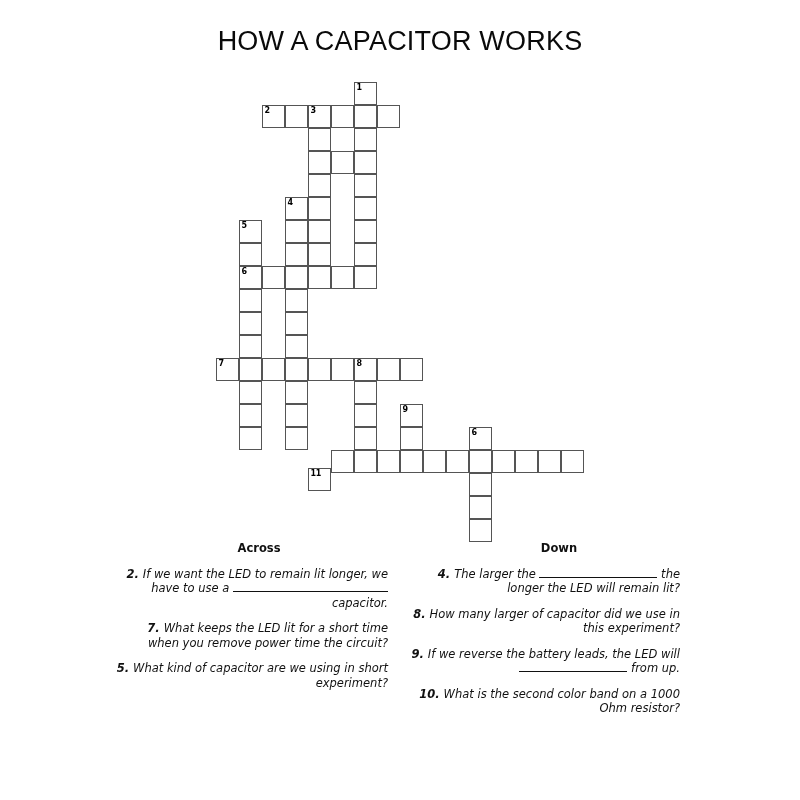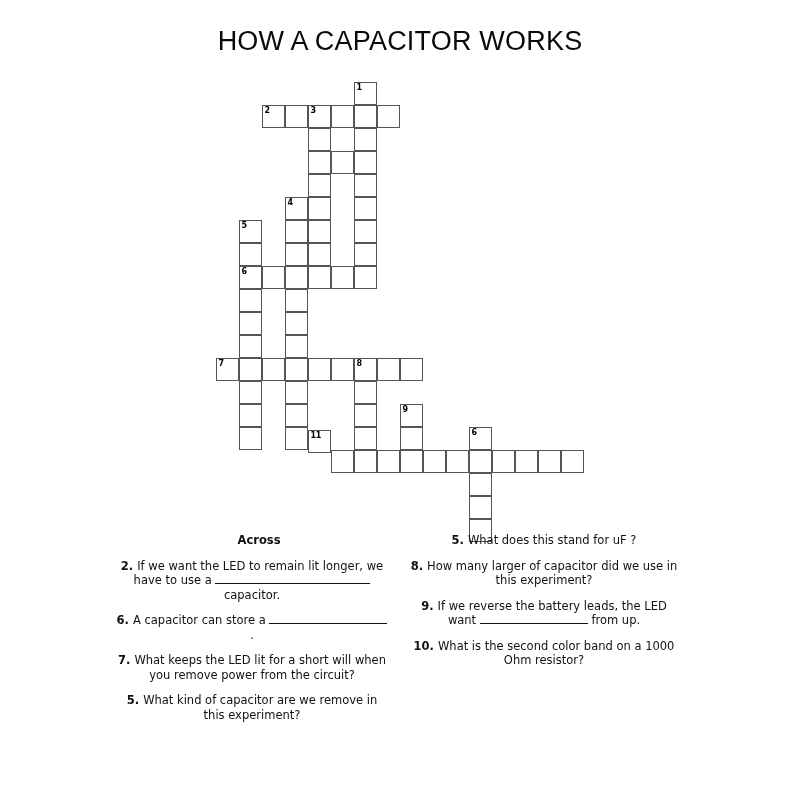--- a/index.html
+++ b/index.html
@@ -76,28 +76,29 @@
     color: #111111;
     font-family: "DejaVu Sans", sans-serif;
   }
   #across-column { left: 116px; }
   #down-column   { left: 408px; }
 
   .clue-heading {
     font-weight: bold;
     font-size: 11.5px;
     text-align: center;
-    margin: 0 0 11px 0;
+    margin: 8px 0 11px 0;
     padding-left: 14px;
   }
   #down-column .clue-heading { padding-left: 30px; }
 
   .clue-item {
     margin: 0 0 11px 0;
-    text-align: center;
+    text-align: right;
+    font-style: italic;
   }
   .clue-num {
     font-weight: bold;
   }
   .clue-text {
     font-weight: normal;
   }
   .blank-line {
     display: inline-block;
     border-bottom: 1px solid #111111;
@@ -182,21 +183,21 @@
     <div class="cw-cell" style="left: 400px; top: 404px;">
       <span class="cw-num">9</span>
     </div>
     <div class="cw-cell" style="left: 239px; top: 427px;"></div>
     <div class="cw-cell" style="left: 285px; top: 427px;"></div>
     <div class="cw-cell" style="left: 354px; top: 427px;"></div>
     <div class="cw-cell" style="left: 400px; top: 427px;"></div>
     <div class="cw-cell" style="left: 469px; top: 427px;">
       <span class="cw-num">6</span>
     </div>
-    <div class="cw-cell" style="left: 308px; top: 430px;">
+    <div class="cw-cell" style="left: 308px; top: 468px;">
       <span class="cw-num">11</span>
     </div>
     <div class="cw-cell" style="left: 331px; top: 450px;"></div>
     <div class="cw-cell" style="left: 354px; top: 450px;"></div>
     <div class="cw-cell" style="left: 377px; top: 450px;"></div>
     <div class="cw-cell" style="left: 400px; top: 450px;"></div>
     <div class="cw-cell" style="left: 423px; top: 450px;"></div>
     <div class="cw-cell" style="left: 446px; top: 450px;"></div>
     <div class="cw-cell" style="left: 469px; top: 450px;"></div>
     <div class="cw-cell" style="left: 492px; top: 450px;"></div>
@@ -206,27 +207,27 @@
     <div class="cw-cell" style="left: 469px; top: 473px;"></div>
     <div class="cw-cell" style="left: 469px; top: 496px;"></div>
     <div class="cw-cell" style="left: 469px; top: 519px;"></div>
   </div>
 
 <div id="clues">
   <div class="clue-col" id="across-column">
     <div class="clue-heading">Across</div>
     <div id="across-list">
         <p class="clue-item"><span class="clue-num">2. </span><span class="clue-text">If we want the LED to remain lit longer, we have to use a </span><span class="blank-line" style="width: 155px;"></span><span class="clue-text"> capacitor.</span></p>
-        <p class="clue-item"><span class="clue-num">6. </span><span class="clue-text">A capacitor can store a </span><span class="blank-line" style="width: 118px;"></span><span class="clue-text"> .</span></p>
-        <p class="clue-item"><span class="clue-num">7. </span><span class="clue-text">What keeps the LED lit for a short will when you remove power from the circuit?</span></p>
-        <p class="clue-item"><span class="clue-num">5. </span><span class="clue-text">What kind of capacitor are we remove in this experiment?</span></p>
+        <p class="clue-item"><span class="clue-num">7. </span><span class="clue-text">What keeps the LED lit for a short time when you remove power time the circuit?</span></p>
+        <p class="clue-item"><span class="clue-num">5. </span><span class="clue-text">What kind of capacitor are we using in short experiment?</span></p>
       </div>
   </div>
 
   <div class="clue-col" id="down-column">
+    <div class="clue-heading">Down</div>
     <div id="down-list">
-        <p class="clue-item"><span class="clue-num">5. </span><span class="clue-text">What does this stand for uF ?</span></p>
+        <p class="clue-item"><span class="clue-num">4. </span><span class="clue-text">The larger the </span><span class="blank-line" style="width: 118px;"></span><span class="clue-text"> the longer the LED will remain lit?</span></p>
         <p class="clue-item"><span class="clue-num">8. </span><span class="clue-text">How many larger of capacitor did we use in this experiment?</span></p>
-        <p class="clue-item"><span class="clue-num">9. </span><span class="clue-text">If we reverse the battery leads, the LED want </span><span class="blank-line" style="width: 108px;"></span><span class="clue-text"> from up.</span></p>
+        <p class="clue-item"><span class="clue-num">9. </span><span class="clue-text">If we reverse the battery leads, the LED will </span><span class="blank-line" style="width: 108px;"></span><span class="clue-text"> from up.</span></p>
         <p class="clue-item"><span class="clue-num">10. </span><span class="clue-text">What is the second color band on a 1000 Ohm resistor?</span></p>
       </div>
   </div>
 </div>
 
 </body></html>

